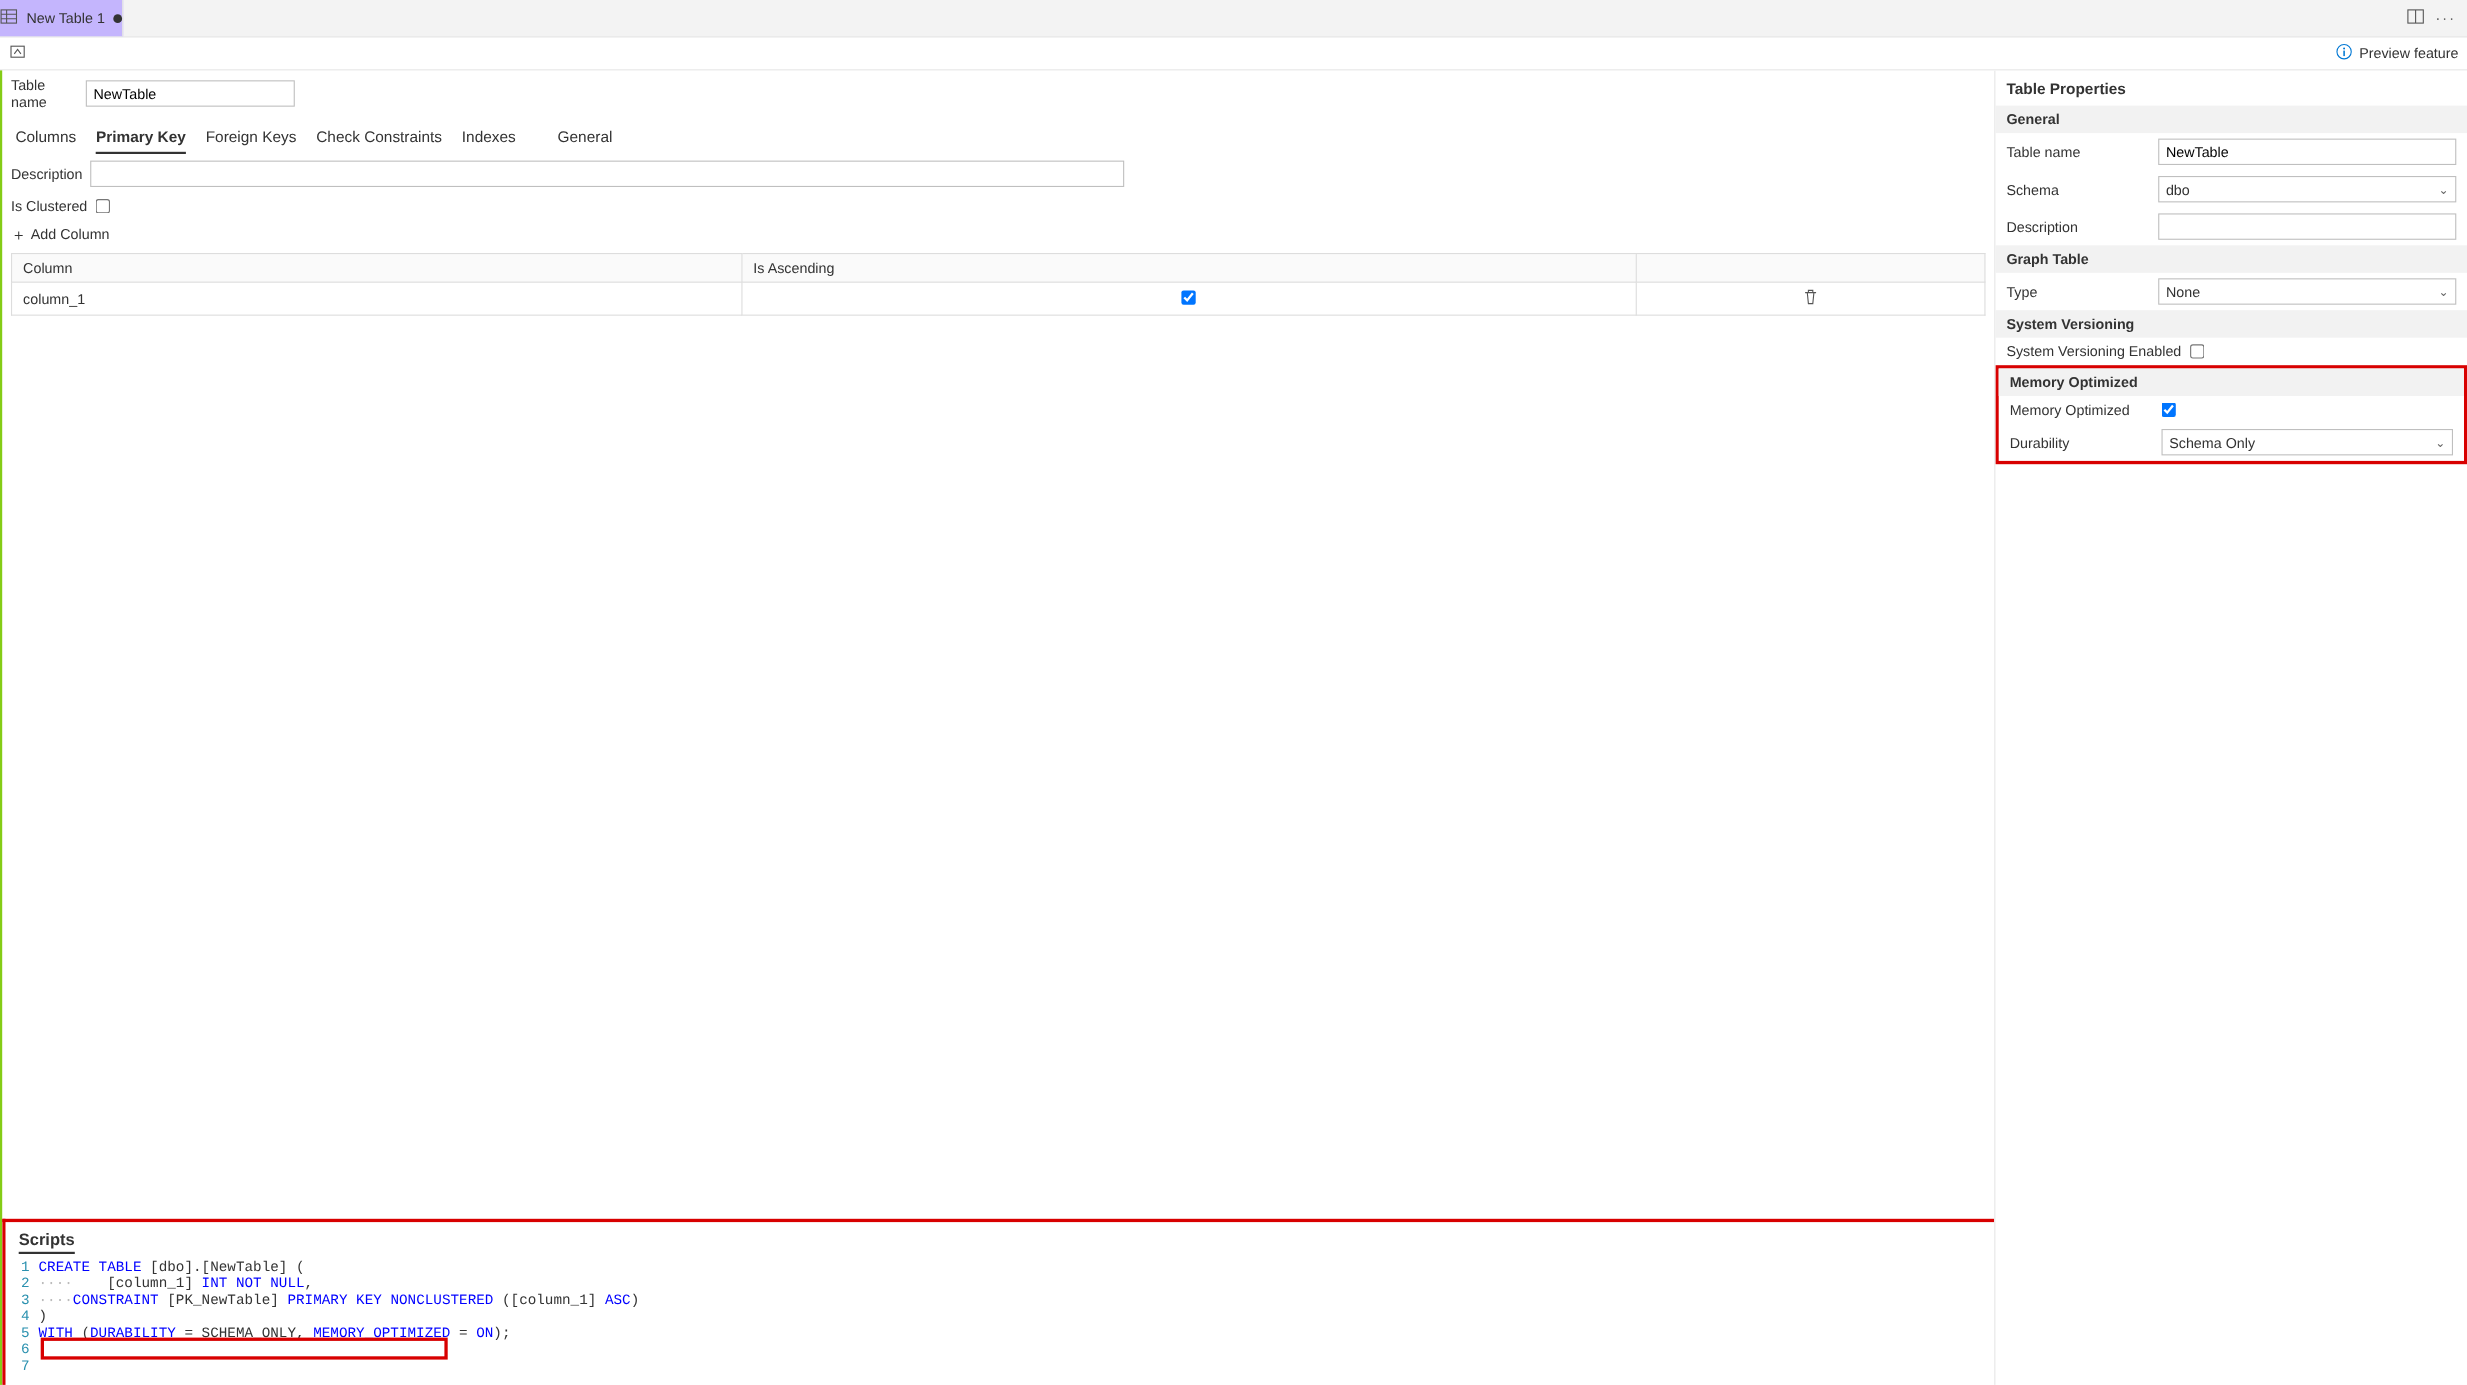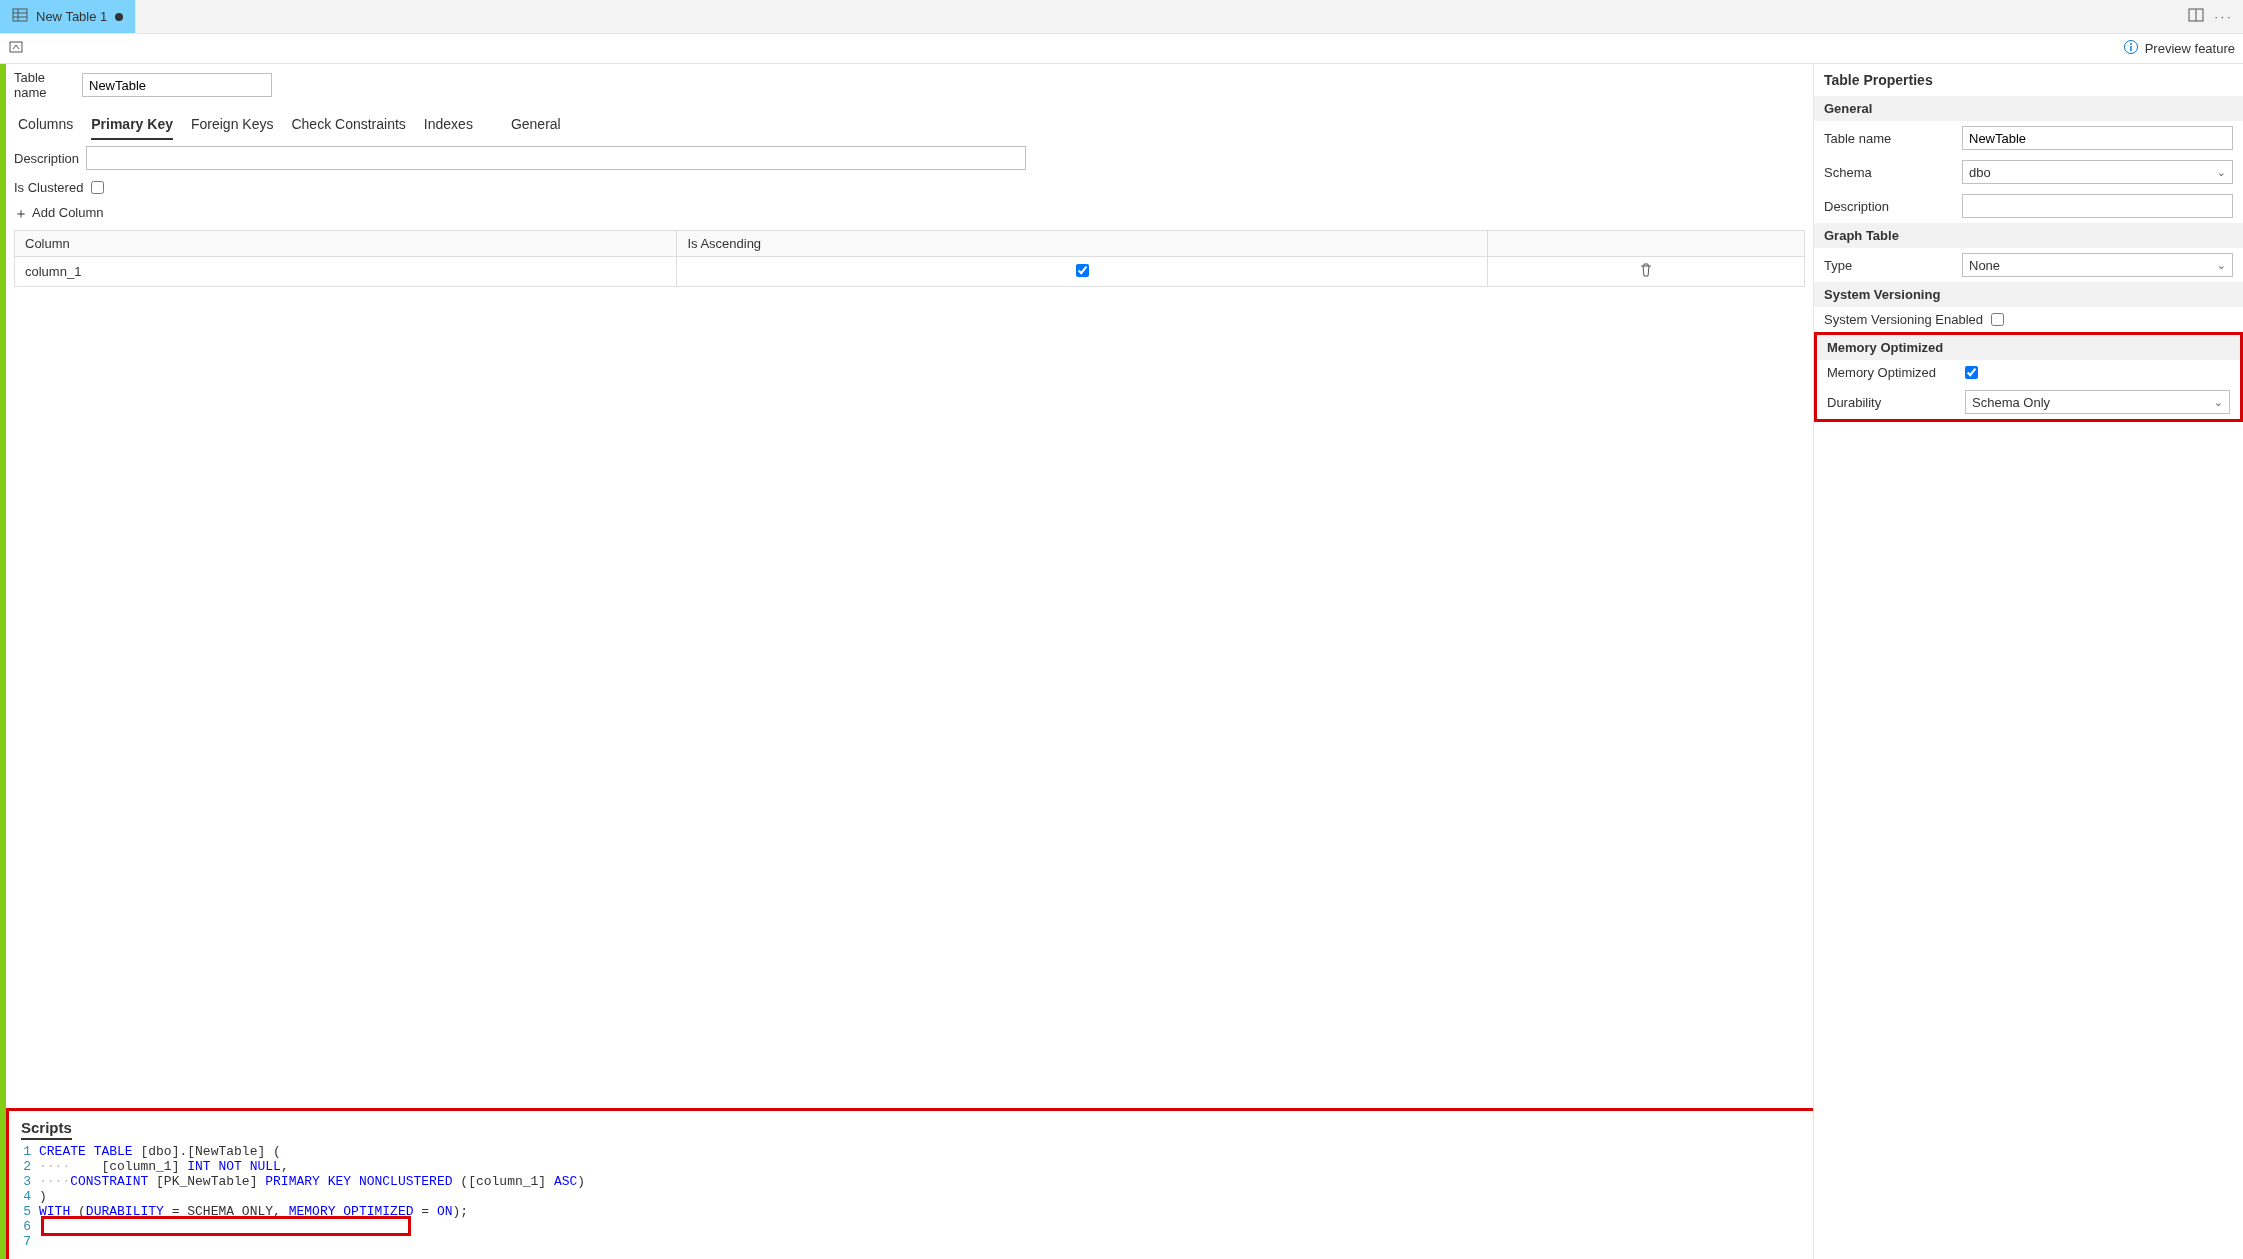--- a/index.html
+++ b/index.html
@@ -1,28 +1,28 @@
 <!DOCTYPE html>
 <html><head>
 <meta charset="utf-8">
 <style>
   * { box-sizing: border-box; margin: 0; padding: 0; }
   body { font-family: "Segoe UI", -apple-system, sans-serif; font-size: 13px; color: #333; background: #fff; height: 100vh; display: flex; flex-direction: column; overflow: hidden; }
   
   .tabbar { height: 34px; background: #f3f3f3; display: flex; align-items: stretch; border-bottom: 1px solid #e5e5e5; }
-  .tab { display: flex; align-items: center; background: #7dd3fc; padding: 0 12px; gap: 8px; border-right: 1px solid #e5e5e5; font-size: 13px; }
+  .tab { display: flex; align-items: center; background: #c4b5fd; padding: 0 0; gap: 8px; border-right: 1px solid #e5e5e5; font-size: 13px; }
   .tab .dirty { width:8px; height:8px; border-radius:50%; background:#333; }
   .tabbar-right { margin-left:auto; display:flex; align-items:center; gap:10px; padding:0 10px; color:#555; }
   .icon-svg { width:16px; height:16px; display:inline-block; }
   
   .toolbar2 { height: 30px; display:flex; align-items:center; border-bottom:1px solid #e5e5e5; padding:0 8px; justify-content:space-between; }
   .preview-feature { display:flex; align-items:center; gap:6px; color:#333; font-size:13px;text-align:right; }
   .preview-feature .info { color:#0078d4; }
   
-  .main { flex:1; display:flex; overflow:hidden; border-left:6px solid #84cc16; }
+  .main { flex:1; display:flex; overflow:hidden; border-left:2px solid #84cc16; }
   .left-pane { flex:1; display:flex; flex-direction:column; overflow:auto; }
   .right-pane { width:430px; border-left:1px solid #e5e5e5; overflow:auto; }
   
   .form-row { display:flex; align-items:center; padding:6px 8px; gap:8px; }
   .form-row label.lbl { width:60px; font-size:13px; color:#333; }
   .form-row input.txt { border:1px solid #bfbfbf; height:24px; padding:0 6px; font-size:13px; }
   .table-name input.txt { width:190px; }
   
   .dtabs { display:flex; gap:18px; padding:4px 12px 0 12px; font-size:14px; }
   .dtab { padding:6px 0; cursor:pointer; color:#333;text-align:right; }

